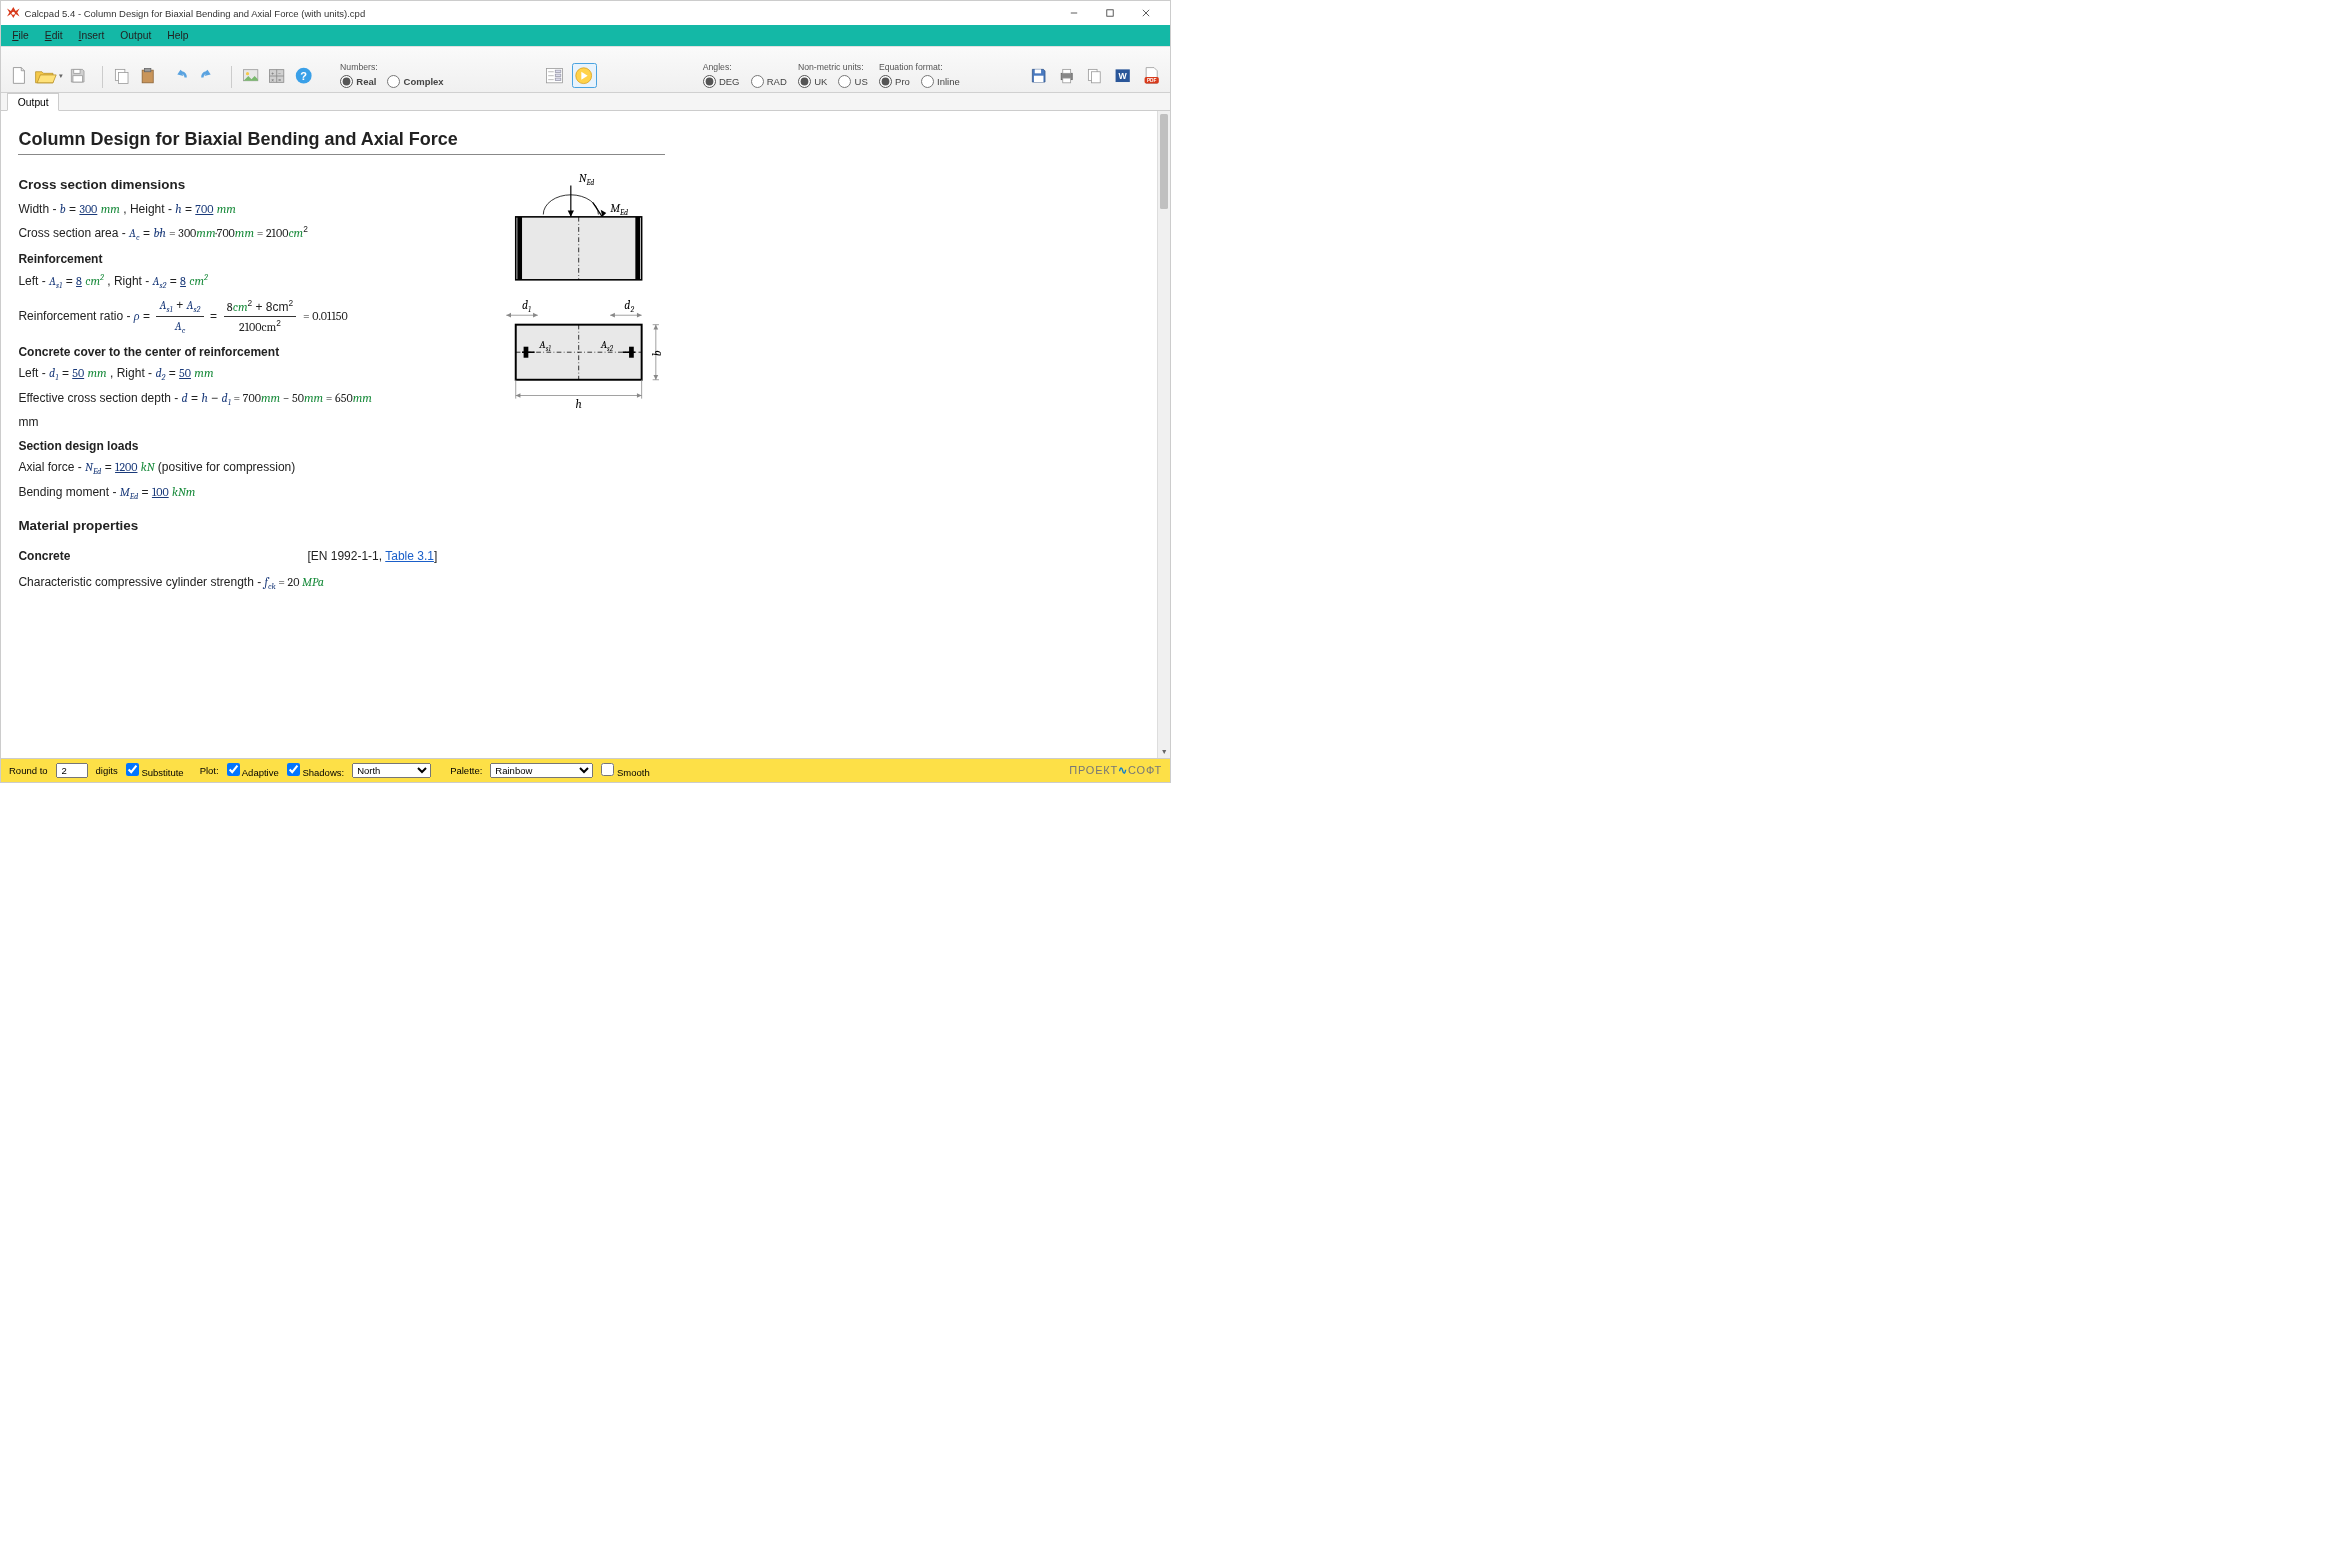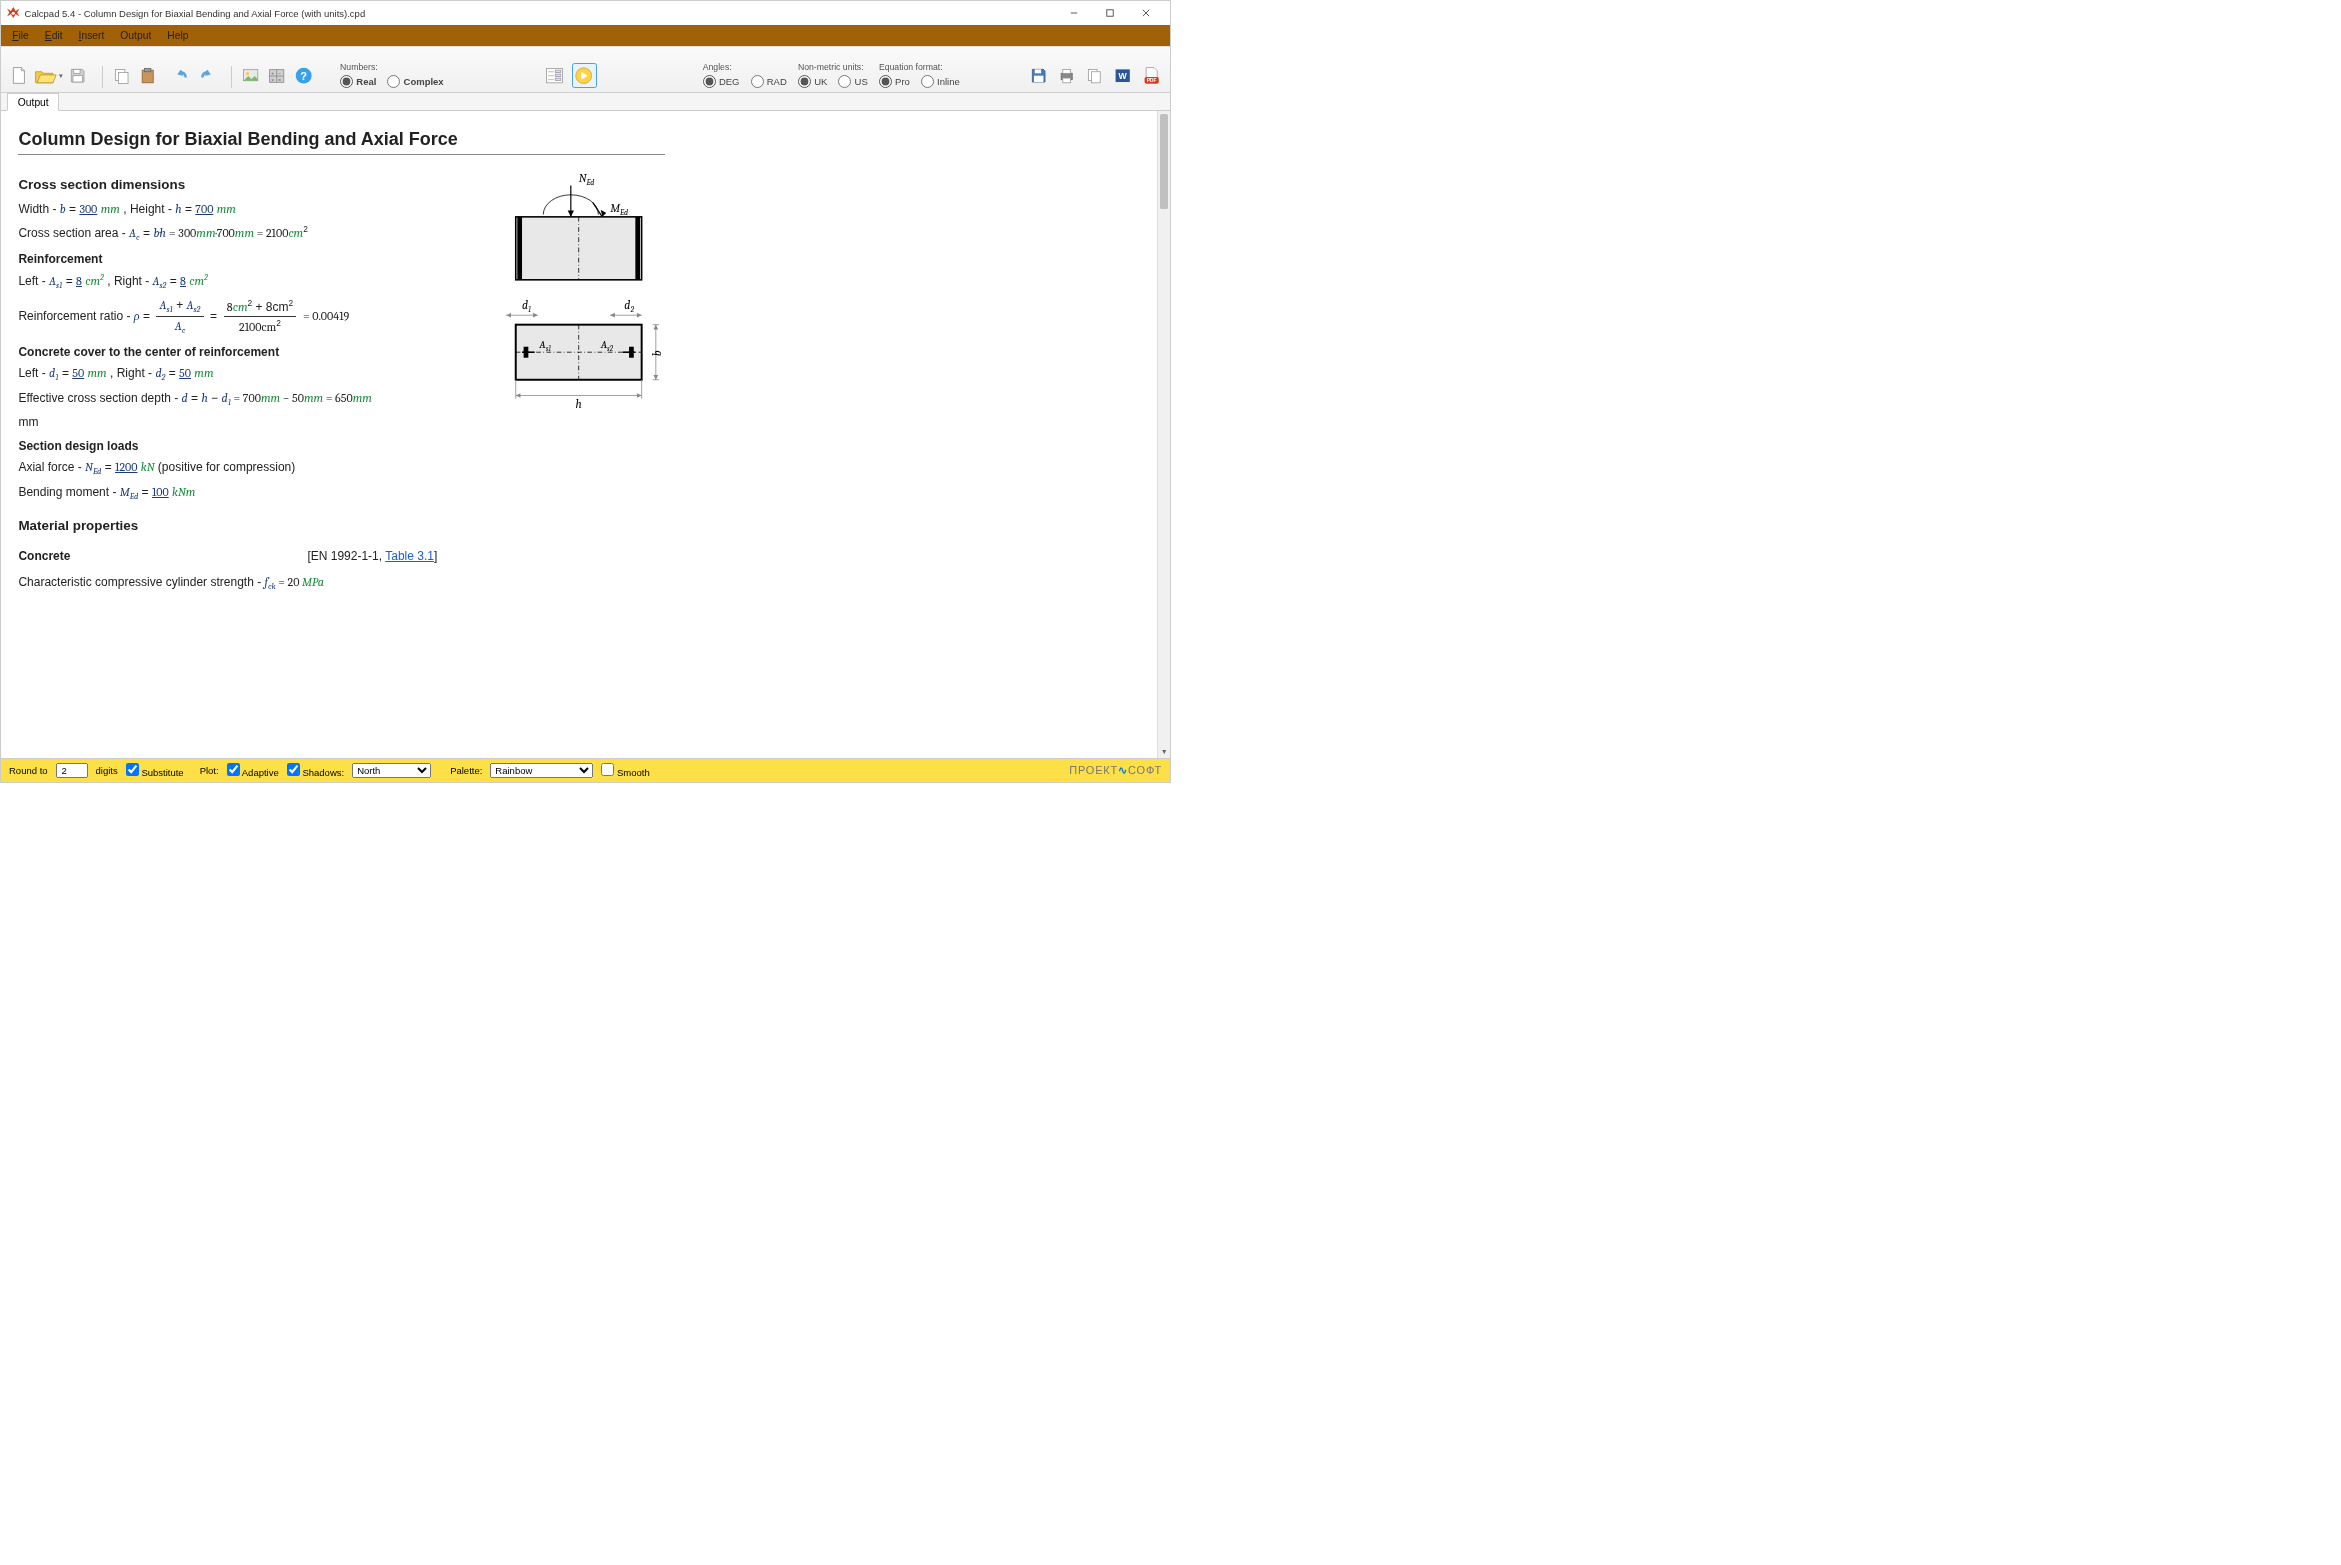--- a/index.html
+++ b/index.html
@@ -12,21 +12,21 @@
 }
 .window { width: 1171px; height: 783px; display: flex; flex-direction: column; border: 0.8px solid #ccc; }
 
 
 .titlebar { height: 24px; display: flex; align-items: center; padding: 0 6.3px; background: #fff; }
 .titlebar .logo { width: 12.6px; height: 12.6px; margin-right: 4.7px; }
 .titlebar .title { flex: 1; font-size: 9.5px; color: #333; }
 .window-btn { width: 36px; height: 24px; display: flex; align-items: center; justify-content: center; color: #333; }
 
 
-.menubar { height: 20.5px; display: flex; align-items: center; padding: 0 3.2px; background: #a16207; }
+.menubar { height: 20.5px; display: flex; align-items: center; padding: 0 3.2px; background: #14b8a6; }
 .menuitem { padding: 2.4px 8px; font-size: 10.3px; color: #222; }
 .menuitem u { text-decoration: underline; }
 
 
 .toolbar { background: linear-gradient(#fafafa,#f0f0f0); border-top:0.8px solid #e0e0e0; border-bottom:0.8px solid #d0d0d0;
   padding: 3.2px 6.3px; display: flex; align-items: flex-end; gap: 3.2px; height: 47px; }
 .tool-btn { width: 25px; height: 25px; display:flex; align-items:center; justify-content:center; border-radius:2.4px; }
 .tool-group { display:flex; align-items:center; gap:1.6px; margin-right:4.7px;}
 .tool-sep { width:0.8px; height:22px; background:#ccc; margin:0 3.2px;}
 .option-block { display:flex; flex-direction:column; font-size:9.5px; color:#444; margin-left:8px;}
@@ -330,21 +330,21 @@
           <h3>Reinforcement</h3>
           <p>
             <span>Left - </span><span class="eq-var"><span>A</span><span class="eq-sub">s1</span></span> = <span class="eq-inp">8</span> <span class="eq-unit"><span>cm</span><span class="eq-sup">2</span></span>
             <span> , Right - </span><span class="eq-var"><span>A</span><span class="eq-sub">s2</span></span> = <span class="eq-inp">8</span> <span class="eq-unit"><span>cm</span><span class="eq-sup">2</span></span>
           </p>
           <p>
             <span>Reinforcement ratio - </span><span class="eq-var">ρ</span> =
             <span class="frac"><span class="num"><span class="eq-var"><span>A</span><span class="eq-sub">s1</span></span><span> + </span><span class="eq-var"><span>A</span><span class="eq-sub">s2</span></span></span><span class="den"><span class="eq-var"><span>A</span><span class="eq-sub">c</span></span></span></span>
             =
             <span class="frac"><span class="num"><span class="eq-num">8</span><span class="eq-unit">cm</span><span class="eq-sup">2</span><span> + 8cm</span><span class="eq-sup">2</span></span><span class="den"><span class="eq-num">2100cm</span><span class="eq-sup">2</span></span></span>
-            <span class="eq-num"> = 0.00419</span>
+            <span class="eq-num"> = 0.01150</span>
           </p>
           <h3>Concrete cover to the center of reinforcement</h3>
           <p>
             <span>Left - </span><span class="eq-var"><span>d</span><span class="eq-sub">1</span></span> = <span class="eq-inp">50</span> <span class="eq-unit">mm</span>
             <span> , Right - </span><span class="eq-var"><span>d</span><span class="eq-sub">2</span></span> = <span class="eq-inp">50</span> <span class="eq-unit">mm</span>
           </p>
           <p>
             <span>Effective cross section depth - </span><span class="eq-var">d</span><span> = </span><span class="eq-var">h</span><span> − </span><span class="eq-var"><span>d</span><span class="eq-sub">1</span></span><span class="eq-num"> = 700</span><span class="eq-unit">mm</span><span class="eq-num"> − 50</span><span class="eq-unit">mm</span><span class="eq-num"> = 650</span><span class="eq-unit">mm</span>
           </p>
           <p>mm</p>

